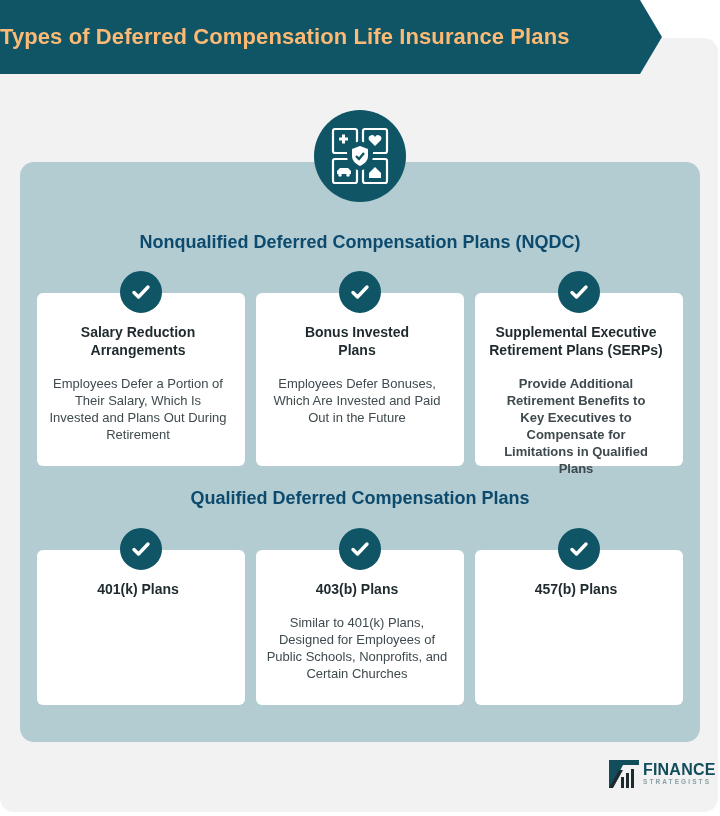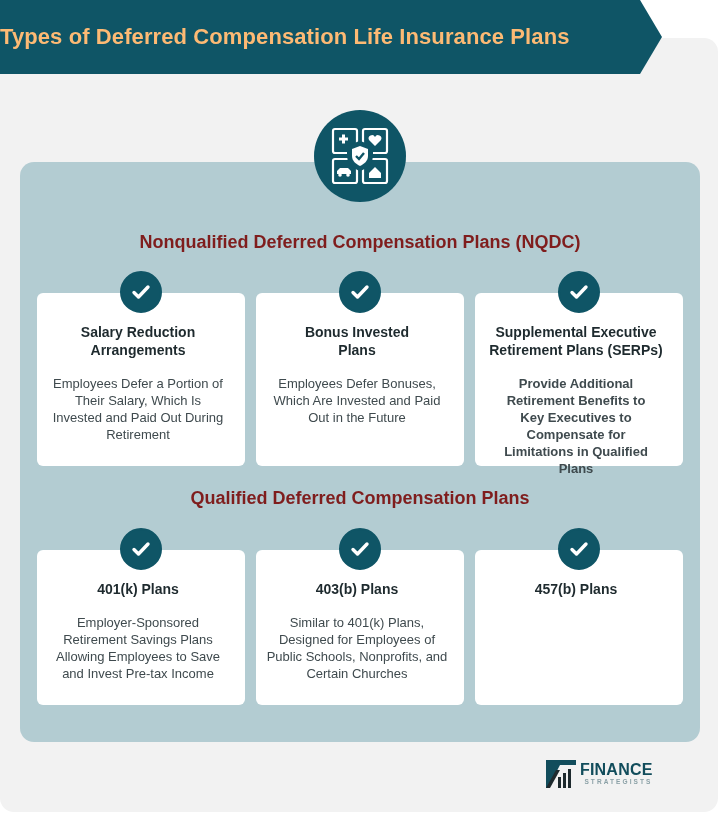--- a/index.html
+++ b/index.html
@@ -28,41 +28,41 @@
   }
 
   .hero-icon {
     position: absolute; left: 314px; top: 110px; width: 92px; height: 92px;
     border-radius: 50%; background: #0f5566;
     display: flex; align-items: center; justify-content: center;
   }
 
   .section-title {
     position: absolute; left: 20px; width: 680px; text-align: center;
-    color: #7f1d1d; font-weight: bold; font-size: 18px;
+    color: #0c4a6e; font-weight: bold; font-size: 18px;
   }
 
   .plan-card {
     position: absolute; width: 208px; background: #ffffff; border-radius: 6px;
     text-align: center; padding: 30px 16px 8px 10px;
   }
   .plan-title {
     font-weight: bold; color: #1e2a2e; font-size: 14px; line-height: 18px;
   }
   .plan-desc {
     margin-top: 16px; color: #3f4a4e; font-size: 13px; line-height: 17px;
   }
   .check-badge {
     position: absolute; width: 42px; height: 42px; border-radius: 50%;
     background: #0f5566; display: flex; align-items: center; justify-content: center;
     border: 2px solid #0f5566;
   }
 
   .logo {
-    position: absolute; left: 546px; top: 760px; display: flex; align-items: center; text-align: right;
+    position: absolute; left: 609px; top: 760px; display: flex; align-items: center;
   }
   .logo-text { margin-left: 4px; line-height: 1; }
   .logo-main { color: #124d5c; font-weight: bold; font-size: 16px; letter-spacing: 0.2px; display: block; }
   .logo-sub { color: #8aa0a6; font-weight: bold; font-size: 6.5px; letter-spacing: 2.1px; display: block; margin-top: 1px; }
 </style>
 </head>
 <body>
 
 <div class="outer-card"></div>
 
@@ -87,21 +87,21 @@
     <path d="M30 18 l10 4 v8 c0 6 -5 10 -10 12 c-5 -2 -10 -6 -10 -12 v-8 z" fill="#0f5566" stroke="#0f5566" stroke-width="6"></path>
     <path d="M30 20 l8 3 v7 c0 5 -4 8 -8 10 c-4 -2 -8 -5 -8 -10 v-7 z" fill="#ffffff" stroke="none"></path>
     <path d="M26 30 l3 3 l5 -6" stroke="#0f5566" stroke-width="2.4"></path>
   </svg>
 </div>
 
 <h2 class="section-title" style="top: 232px;">Nonqualified Deferred Compensation Plans (NQDC)</h2>
 
 <div class="plan-card" style="left: 37px; top: 293px; height: 173px;">
   <div class="plan-title" style="padding: 0 22px;">Salary Reduction Arrangements</div>
-  <div class="plan-desc" style="padding: 0 2px;">Employees Defer a Portion of Their Salary, Which Is Invested and Paid Out During Retirement</div>
+  <div class="plan-desc" style="padding: 0 2px;">Employees Defer a Portion of Their Salary, Which Is Invested and Plans Out During Retirement</div>
 </div>
 <div class="plan-card" style="left: 256px; top: 293px; height: 173px;">
   <div class="plan-title" style="padding: 0 34px;">Bonus Invested Plans</div>
   <div class="plan-desc">Employees Defer Bonuses, Which Are Invested and Paid Out in the Future</div>
 </div>
 <div class="plan-card" style="left: 475px; top: 293px; height: 173px;">
   <div class="plan-title">Supplemental Executive Retirement Plans (SERPs)</div>
   <div class="plan-desc" style="padding: 0 10px; font-weight: bold;">Provide Additional Retirement Benefits to Key Executives to Compensate for Limitations in Qualified Plans</div>
 </div>
 
@@ -118,21 +118,20 @@
 <div class="check-badge" style="left: 558px; top: 271px;">
   <svg width="22" height="22" viewBox="0 0 22 22">
       <path d="M4 11.5 l4.5 4.5 l9.5 -10" stroke="#ffffff" stroke-width="3.4" fill="none" stroke-linecap="round" stroke-linejoin="round"></path>
     </svg>
 </div>
 
 <h2 class="section-title" style="top: 488px;">Qualified Deferred Compensation Plans</h2>
 
 <div class="plan-card" style="left: 37px; top: 550px; height: 155px;">
   <div class="plan-title">401(k) Plans</div>
-  <div class="plan-desc">Employer-Sponsored Retirement Savings Plans Allowing Employees to Save and Invest Pre-tax Income</div>
 </div>
 <div class="plan-card" style="left: 256px; top: 550px; height: 155px;">
   <div class="plan-title">403(b) Plans</div>
   <div class="plan-desc">Similar to 401(k) Plans, Designed for Employees of Public Schools, Nonprofits, and Certain Churches</div>
 </div>
 <div class="plan-card" style="left: 475px; top: 550px; height: 155px;">
   <div class="plan-title">457(b) Plans</div>
 </div>
 
 <div class="check-badge" style="left: 120px; top: 528px;">

